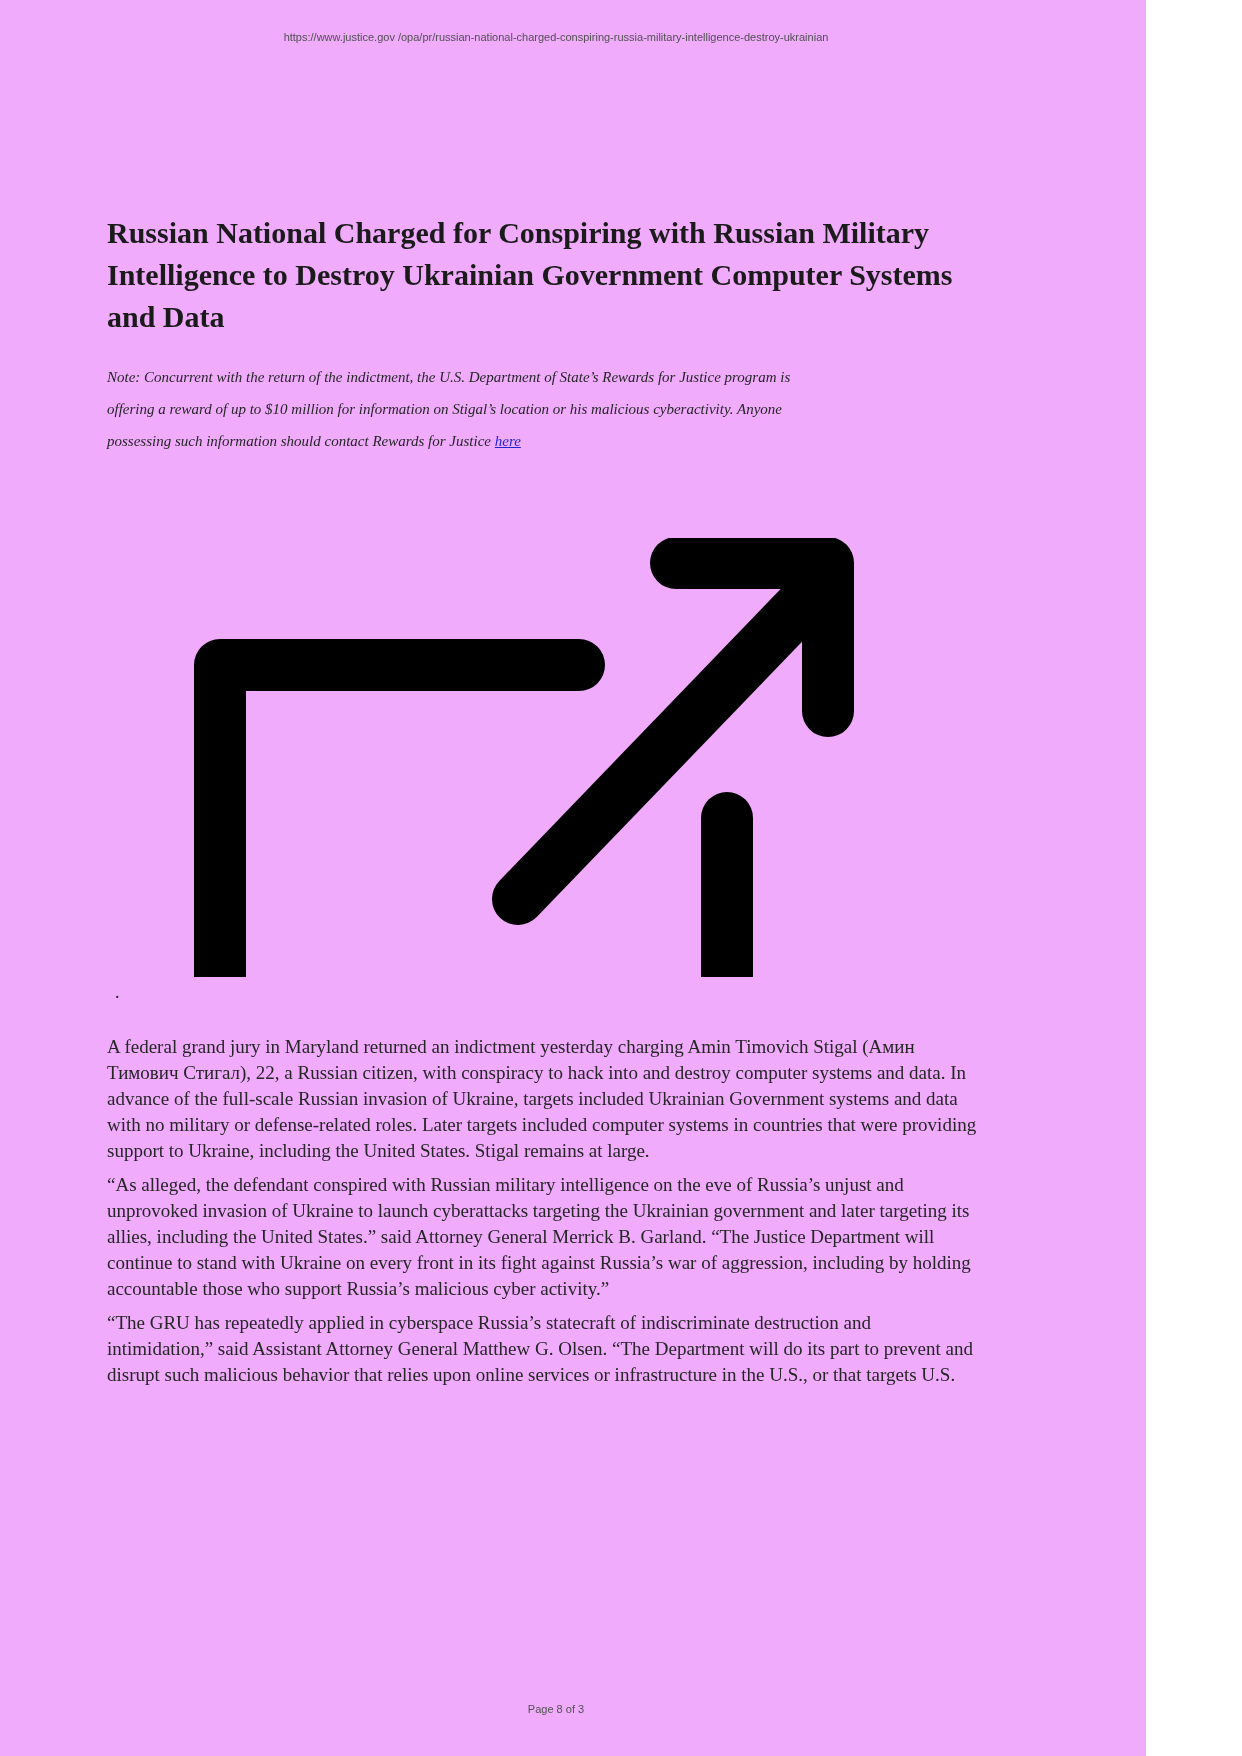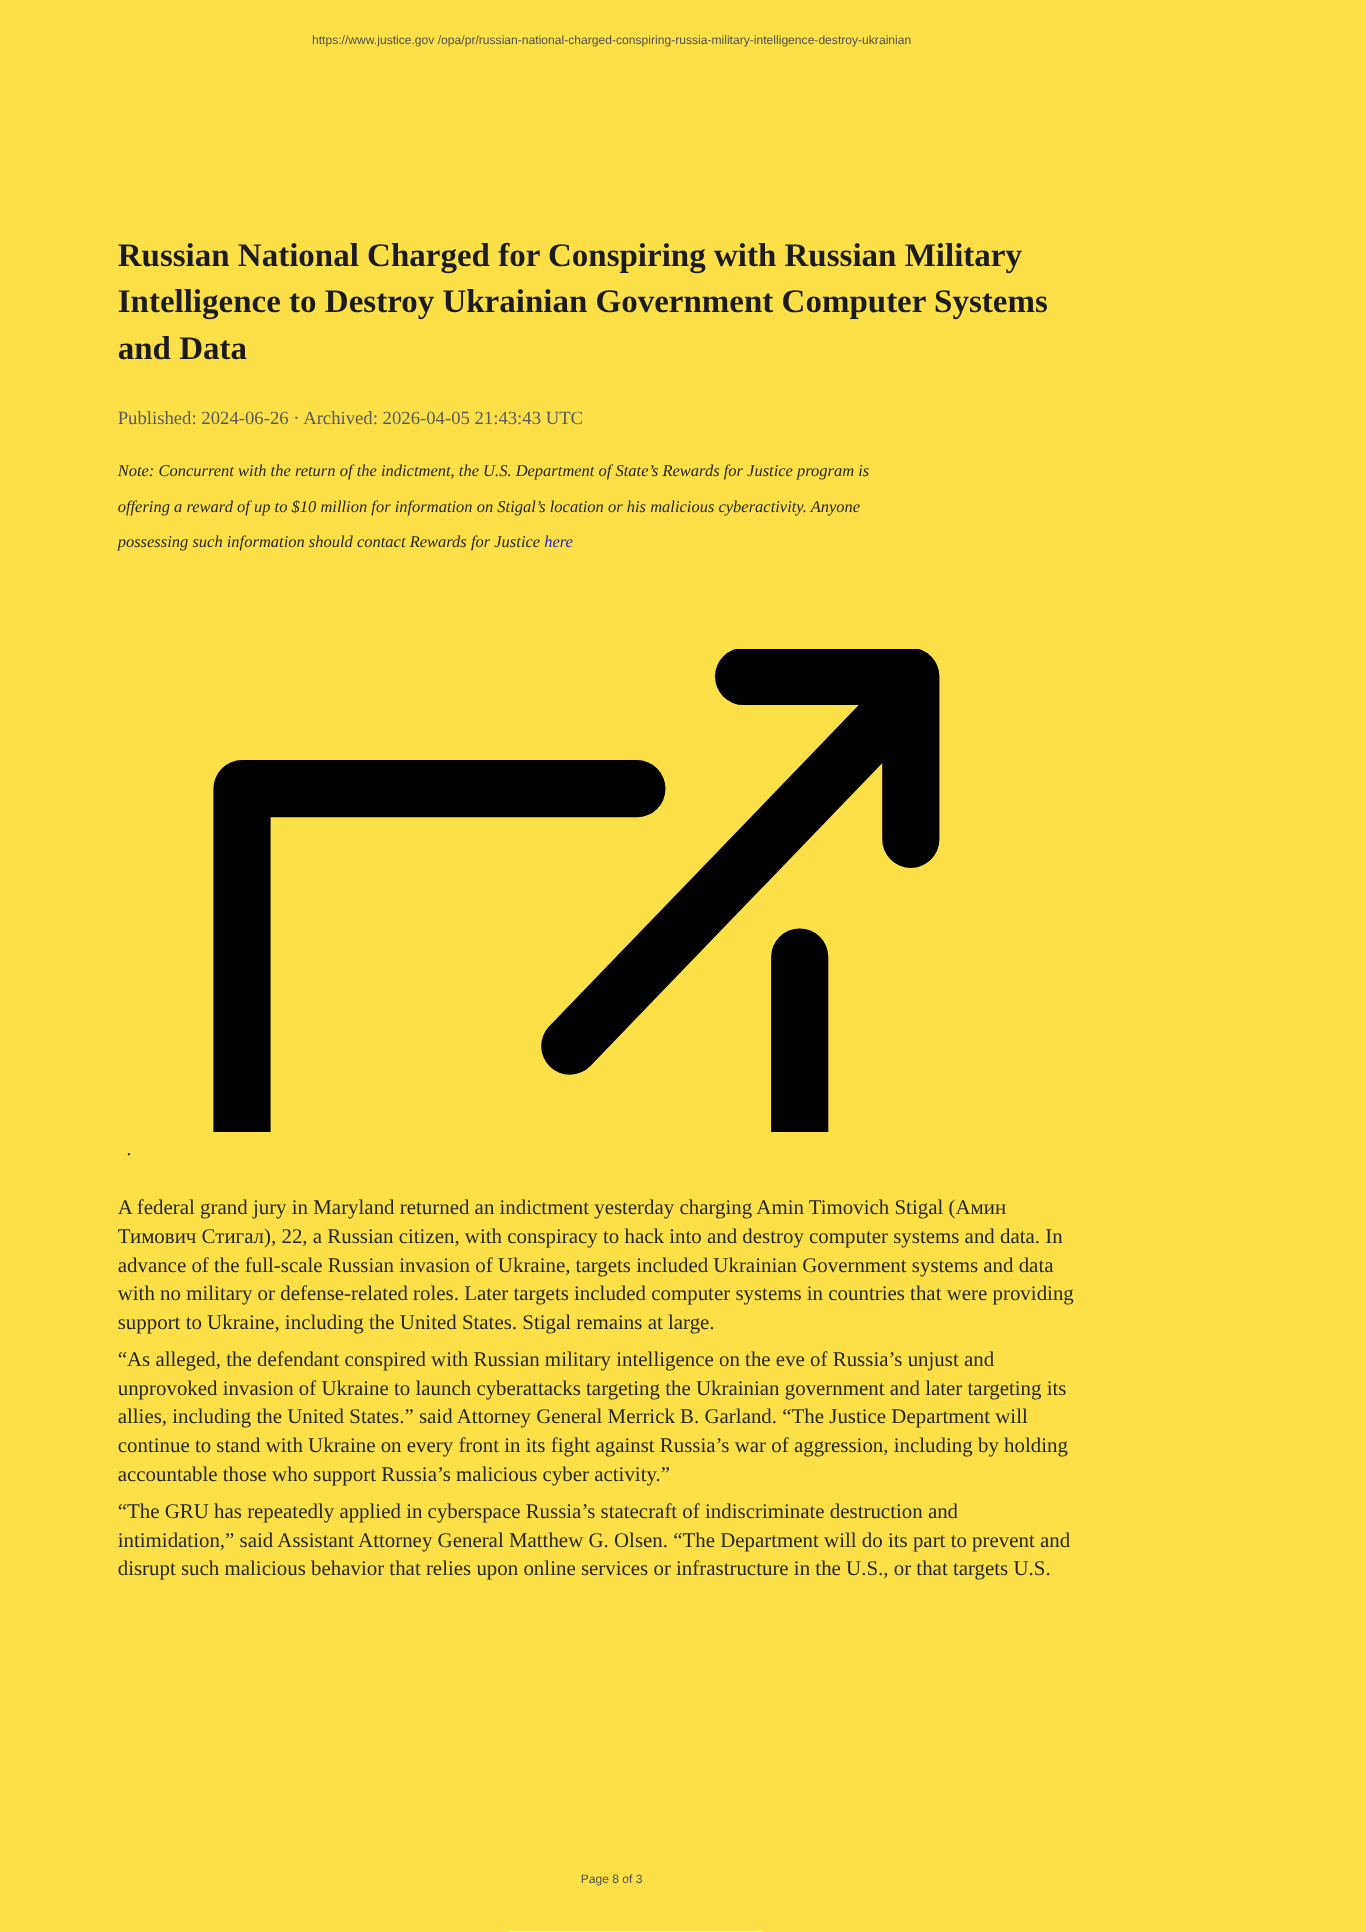--- a/index.html
+++ b/index.html
@@ -1,18 +1,18 @@
 <!DOCTYPE html>
 <html><head>
 <meta charset="utf-8">
 <style>
   html, body { margin:0; padding:0; background:#ffffff; }
   .page {
-    position:relative; width:1242px; height:1756px;
-    background:#fde047; overflow:hidden;
+    position:relative; width:1146px; height:1756px;
+    background:#f0abfc; overflow:hidden;
     font-family:"Liberation Serif", serif; color:#262626;
   }
   .print-header {
     position:absolute; top:30px; left:107px; width:898px;
     text-align:center;
     font-family:"Liberation Sans", sans-serif;
     font-size:11px; line-height:14px; color:#515151;
   }
   .content { position:absolute; top:0; left:107px; width:898px; }
   .title {
@@ -24,21 +24,21 @@
   .meta {
     margin:32px 0 0 0;
     font-size:17px; line-height:20px; color:#5a5a5a;
   }
   .note {
     margin:23px 0 0 0;
     font-style:italic; font-size:15px; line-height:32px;
     color:#262626;
   }
   .note .note-text { white-space:pre; }
-  .note-link { color:#2323cc; cursor:pointer; }
+  .note-link { color:#2323cc; text-decoration:underline; cursor:pointer; }
   .icon-wrap {
     margin:81px 0 0 86px; width:666px; height:439px;
     color:#000000; cursor:pointer;
   }
   .icon-wrap svg { display:block; }
   .caption {
     margin:5px 0 0 8px;
     font-size:18px; line-height:20px; color:#262626;
   }
   .para {
@@ -59,21 +59,20 @@
 <div class="page">
 
   <div class="print-header">https://www.justice.gov /opa/pr/russian-national-charged-conspiring-russia-military-intelligence-destroy-ukrainian</div>
 
   <div class="content">
 
     <h1 class="title">Russian National Charged for Conspiring with Russian Military
 Intelligence to Destroy Ukrainian Government Computer Systems
 and Data</h1>
 
-    <div class="meta">Published: 2024-06-26 · Archived: 2026-04-05 21:43:43 UTC</div>
 
     <p class="note"><span class="note-text">Note: Concurrent with the return of the indictment, the U.S. Department of State’s Rewards for Justice program is
 offering a reward of up to $10 million for information on Stigal’s location or his malicious cyberactivity. Anyone
 possessing such information should contact Rewards for Justice </span><a class="note-link">here</a></p>
 
     <div class="icon-wrap">
       <svg width="666" height="439" viewBox="0 0 666 439" aria-hidden="true">
         <g stroke="#000000" stroke-width="52" stroke-linecap="round" stroke-linejoin="round" fill="none">
           <path d="M386 127 L27 127 L27 470"></path>
           <path d="M483 25 L635 25 L635 173"></path>

